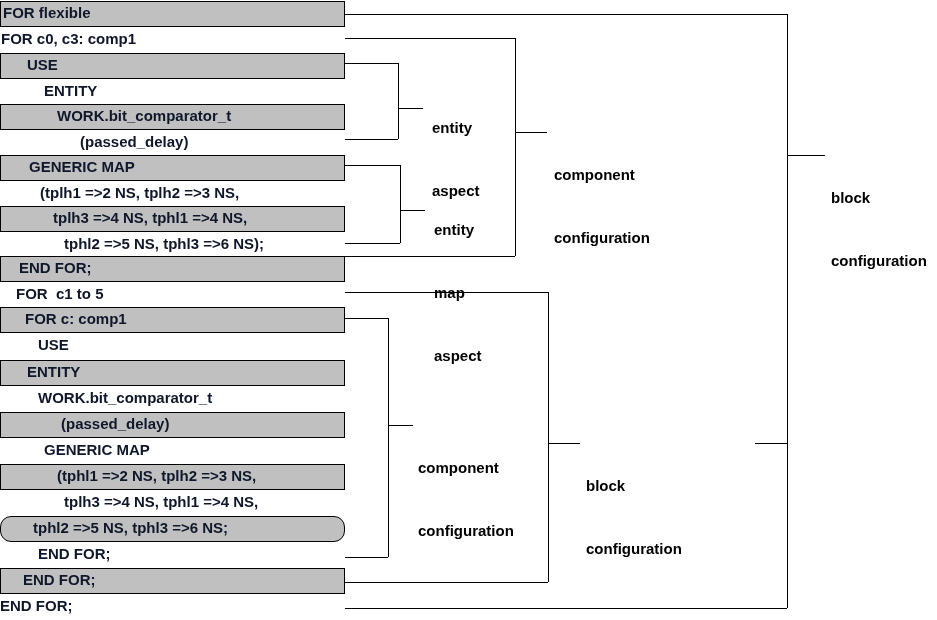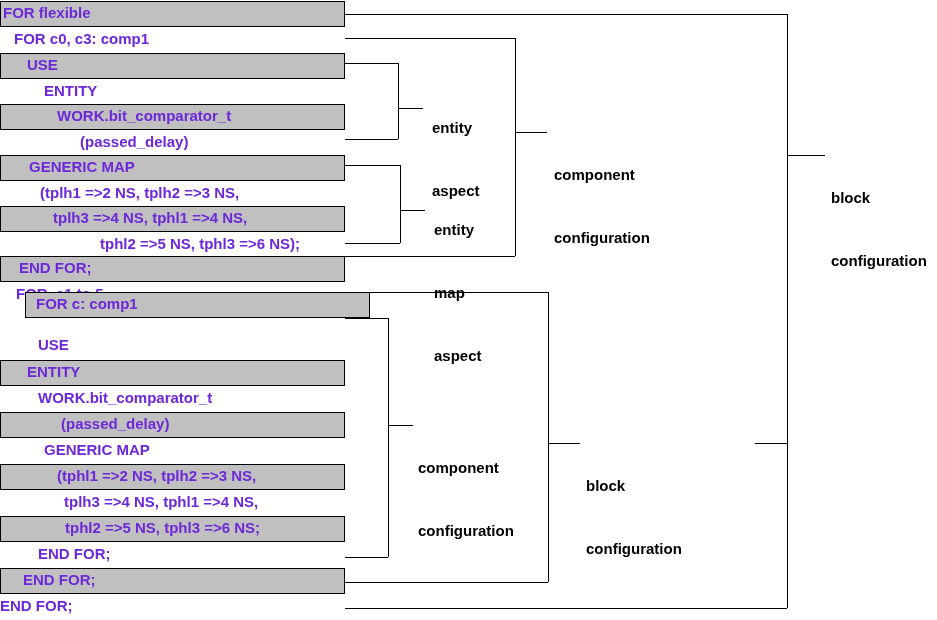--- a/index.html
+++ b/index.html
@@ -19,21 +19,21 @@
 
   
   .row {
     position: absolute;
     left: 0;
     width: 345px;
     height: 26px;
     box-sizing: border-box;
     font-size: 15px;
     font-weight: bold;
-    color: #6d28d9;
+    color: #0f172a;
     line-height: 24px;
     white-space: pre;
   }
   .row.shaded {
     background: #c0c0c0;
     border: 1px solid #000000;
     line-height: 22px;
   }
   .row.plain {
     background: transparent;
@@ -62,40 +62,40 @@
     white-space: pre;
   }
 </style>
 </head>
 <body>
 
 <div id="canvas">
 
   <div>
     <div class="row shaded" style="top:1px;  padding-left:2px;">FOR flexible</div>
-    <div class="row plain" style="top:27px; padding-left:14px;">FOR c0, c3: comp1</div>
+    <div class="row plain" style="top:27px; padding-left:1px;">FOR c0, c3: comp1</div>
     <div class="row shaded" style="top:53px; padding-left:26px;">USE</div>
     <div class="row plain" style="top:79px; padding-left:44px;">ENTITY</div>
     <div class="row shaded" style="top:104px;padding-left:56px;">WORK.bit_comparator_t</div>
     <div class="row plain" style="top:130px;padding-left:80px;">(passed_delay)</div>
     <div class="row shaded" style="top:155px;padding-left:28px;">GENERIC MAP</div>
     <div class="row plain" style="top:181px;padding-left:40px;">(tplh1 =&gt;2 NS, tplh2 =&gt;3 NS,</div>
     <div class="row shaded" style="top:206px;padding-left:52px;">tplh3 =&gt;4 NS, tphl1 =&gt;4 NS,</div>
-    <div class="row plain" style="top:232px;padding-left:100px;">tphl2 =&gt;5 NS, tphl3 =&gt;6 NS);</div>
+    <div class="row plain" style="top:232px;padding-left:64px;">tphl2 =&gt;5 NS, tphl3 =&gt;6 NS);</div>
     <div class="row shaded" style="top:256px;padding-left:18px;">END FOR;</div>
     <div class="row plain" style="top:282px;padding-left:16px;">FOR  c1 to 5</div>
-    <div class="row shaded" style="top:292px;padding-left:10px;margin-left:25px;">FOR c: comp1</div>
+    <div class="row shaded" style="top:307px;padding-left:24px;">FOR c: comp1</div>
     <div class="row plain" style="top:333px;padding-left:38px;">USE</div>
     <div class="row shaded" style="top:360px;padding-left:26px;">ENTITY</div>
     <div class="row plain" style="top:386px;padding-left:38px;">WORK.bit_comparator_t</div>
     <div class="row shaded" style="top:412px;padding-left:60px;">(passed_delay)</div>
     <div class="row plain" style="top:438px;padding-left:44px;">GENERIC MAP</div>
     <div class="row shaded" style="top:464px;padding-left:56px;">(tphl1 =&gt;2 NS, tplh2 =&gt;3 NS,</div>
     <div class="row plain" style="top:490px;padding-left:64px;">tplh3 =&gt;4 NS, tphl1 =&gt;4 NS,</div>
-    <div class="row shaded" style="top:516px;padding-left:64px;">tphl2 =&gt;5 NS, tphl3 =&gt;6 NS;</div>
+    <div class="row shaded" style="top:516px;padding-left:32px;border-radius:11px;">tphl2 =&gt;5 NS, tphl3 =&gt;6 NS;</div>
     <div class="row plain" style="top:542px;padding-left:38px;">END FOR;</div>
     <div class="row shaded" style="top:568px;padding-left:22px;">END FOR;</div>
     <div class="row plain" style="top:594px;padding-left:0px;">END FOR;</div>
   </div>
 
   <div>
 
     <div class="hline" style="left:345px; top:14px;  width:442px;"></div>
     <div class="vline" style="left:787px; top:14px;  height:594px;"></div>
     <div class="hline" style="left:345px; top:608px; width:442px;"></div>

